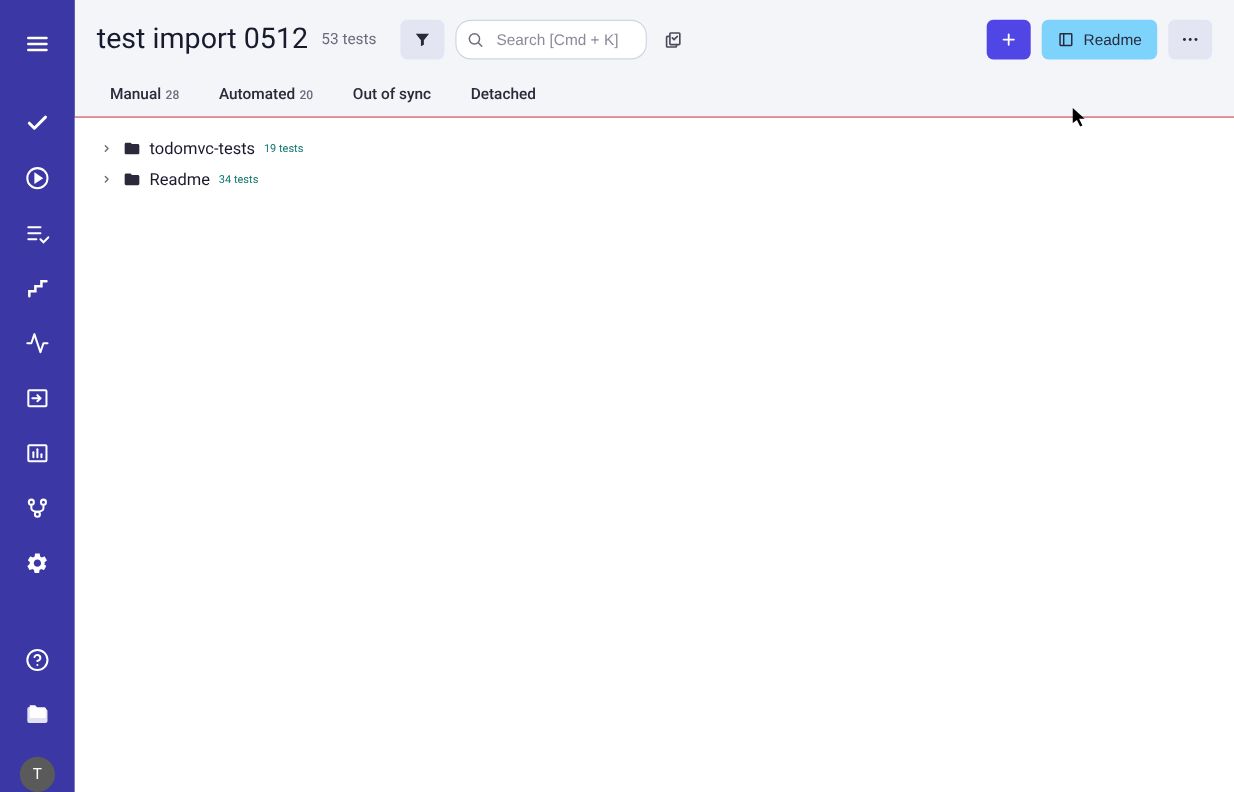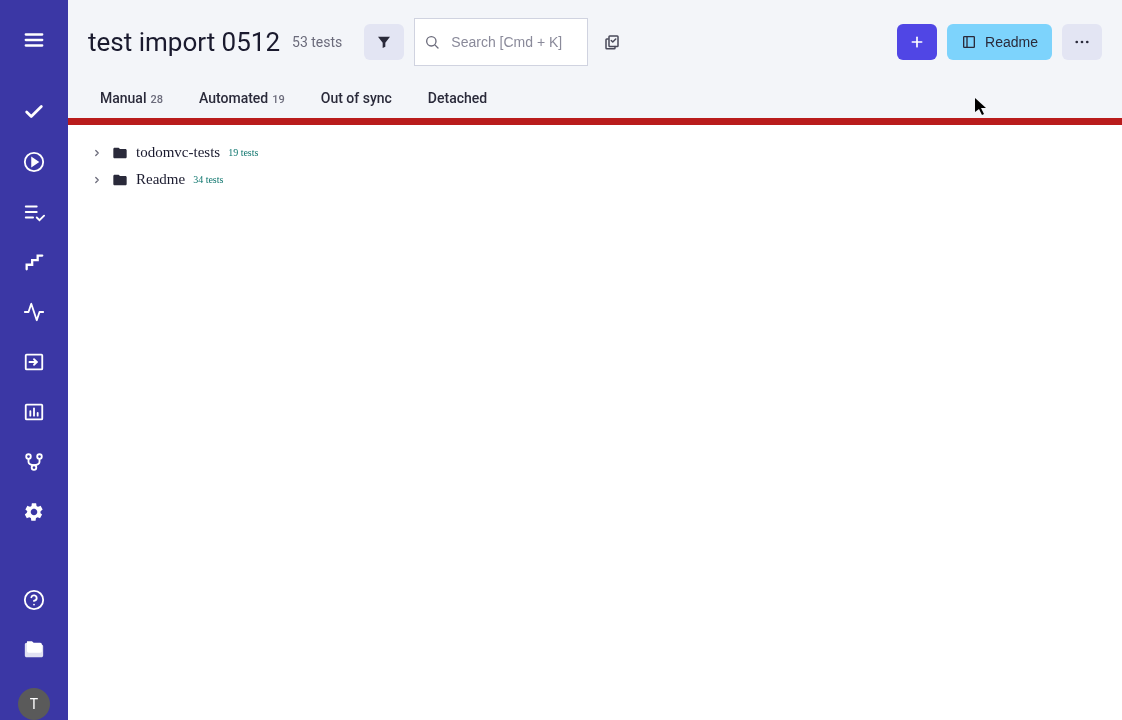--- a/index.html
+++ b/index.html
@@ -80,23 +80,23 @@
       width: 40px;
       background: #e3e5f3;
       margin-left: 12px;
     }
     .search-wrap {
       position: relative;
       width: 174px;
     }
     .search-input {
       width: 100%;
-      height: 48px;
+      height: 36px;
       border: 1px solid #d0d3e0;
-      border-radius: 0;
+      border-radius: 14px;
       padding: 0 10px 0 36px;
       font-size: 14px;
       background: #fff;
       color: #333;
     }
     .search-input::placeholder { color: #8a8a9a; }
     .search-icon-wrap {
       position: absolute;
       left: 10px;
       top: 50%;
@@ -125,38 +125,37 @@
     }
     .more-btn {
       width: 40px;
       background: #e3e5f3;
       color: #2a2a3a;
     }
     .tabs {
       display: flex;
       padding: 14px 32px 0 32px;
       gap: 36px;
-      border-bottom: 7px solid #b91c1c;
+      border-bottom: 1px solid #b91c1c;
     }
     .tab {
       padding-bottom: 12px;
       font-size: 14px;
       color: #2a2a3a;
       cursor: pointer;
       display: flex;
       align-items: baseline;
       gap: 4px;
       font-weight: 500;
     }
     .tab-count { font-size: 11px; color: #6b6b7b; }
     .content {
       flex: 1;
       background: #fff;
       padding: 14px 20px;
-      font-family: Liberation Serif, serif;
     }
     .folder-row {
       display: flex;
       align-items: center;
       gap: 8px;
       padding: 5px 4px;
       cursor: pointer;
     }
     .chevron {
       color: #6b6b7b;
@@ -311,21 +310,21 @@
     </button>
   </div>
 
   <div class="tabs">
     <div class="tab">
       <span>Manual</span>
       <span class="tab-count">28</span>
     </div>
     <div class="tab">
       <span>Automated</span>
-      <span class="tab-count">19</span>
+      <span class="tab-count">20</span>
     </div>
     <div class="tab">
       <span>Out of sync</span>
     </div>
     <div class="tab">
       <span>Detached</span>
     </div>
   </div>
 
   <div class="content">

